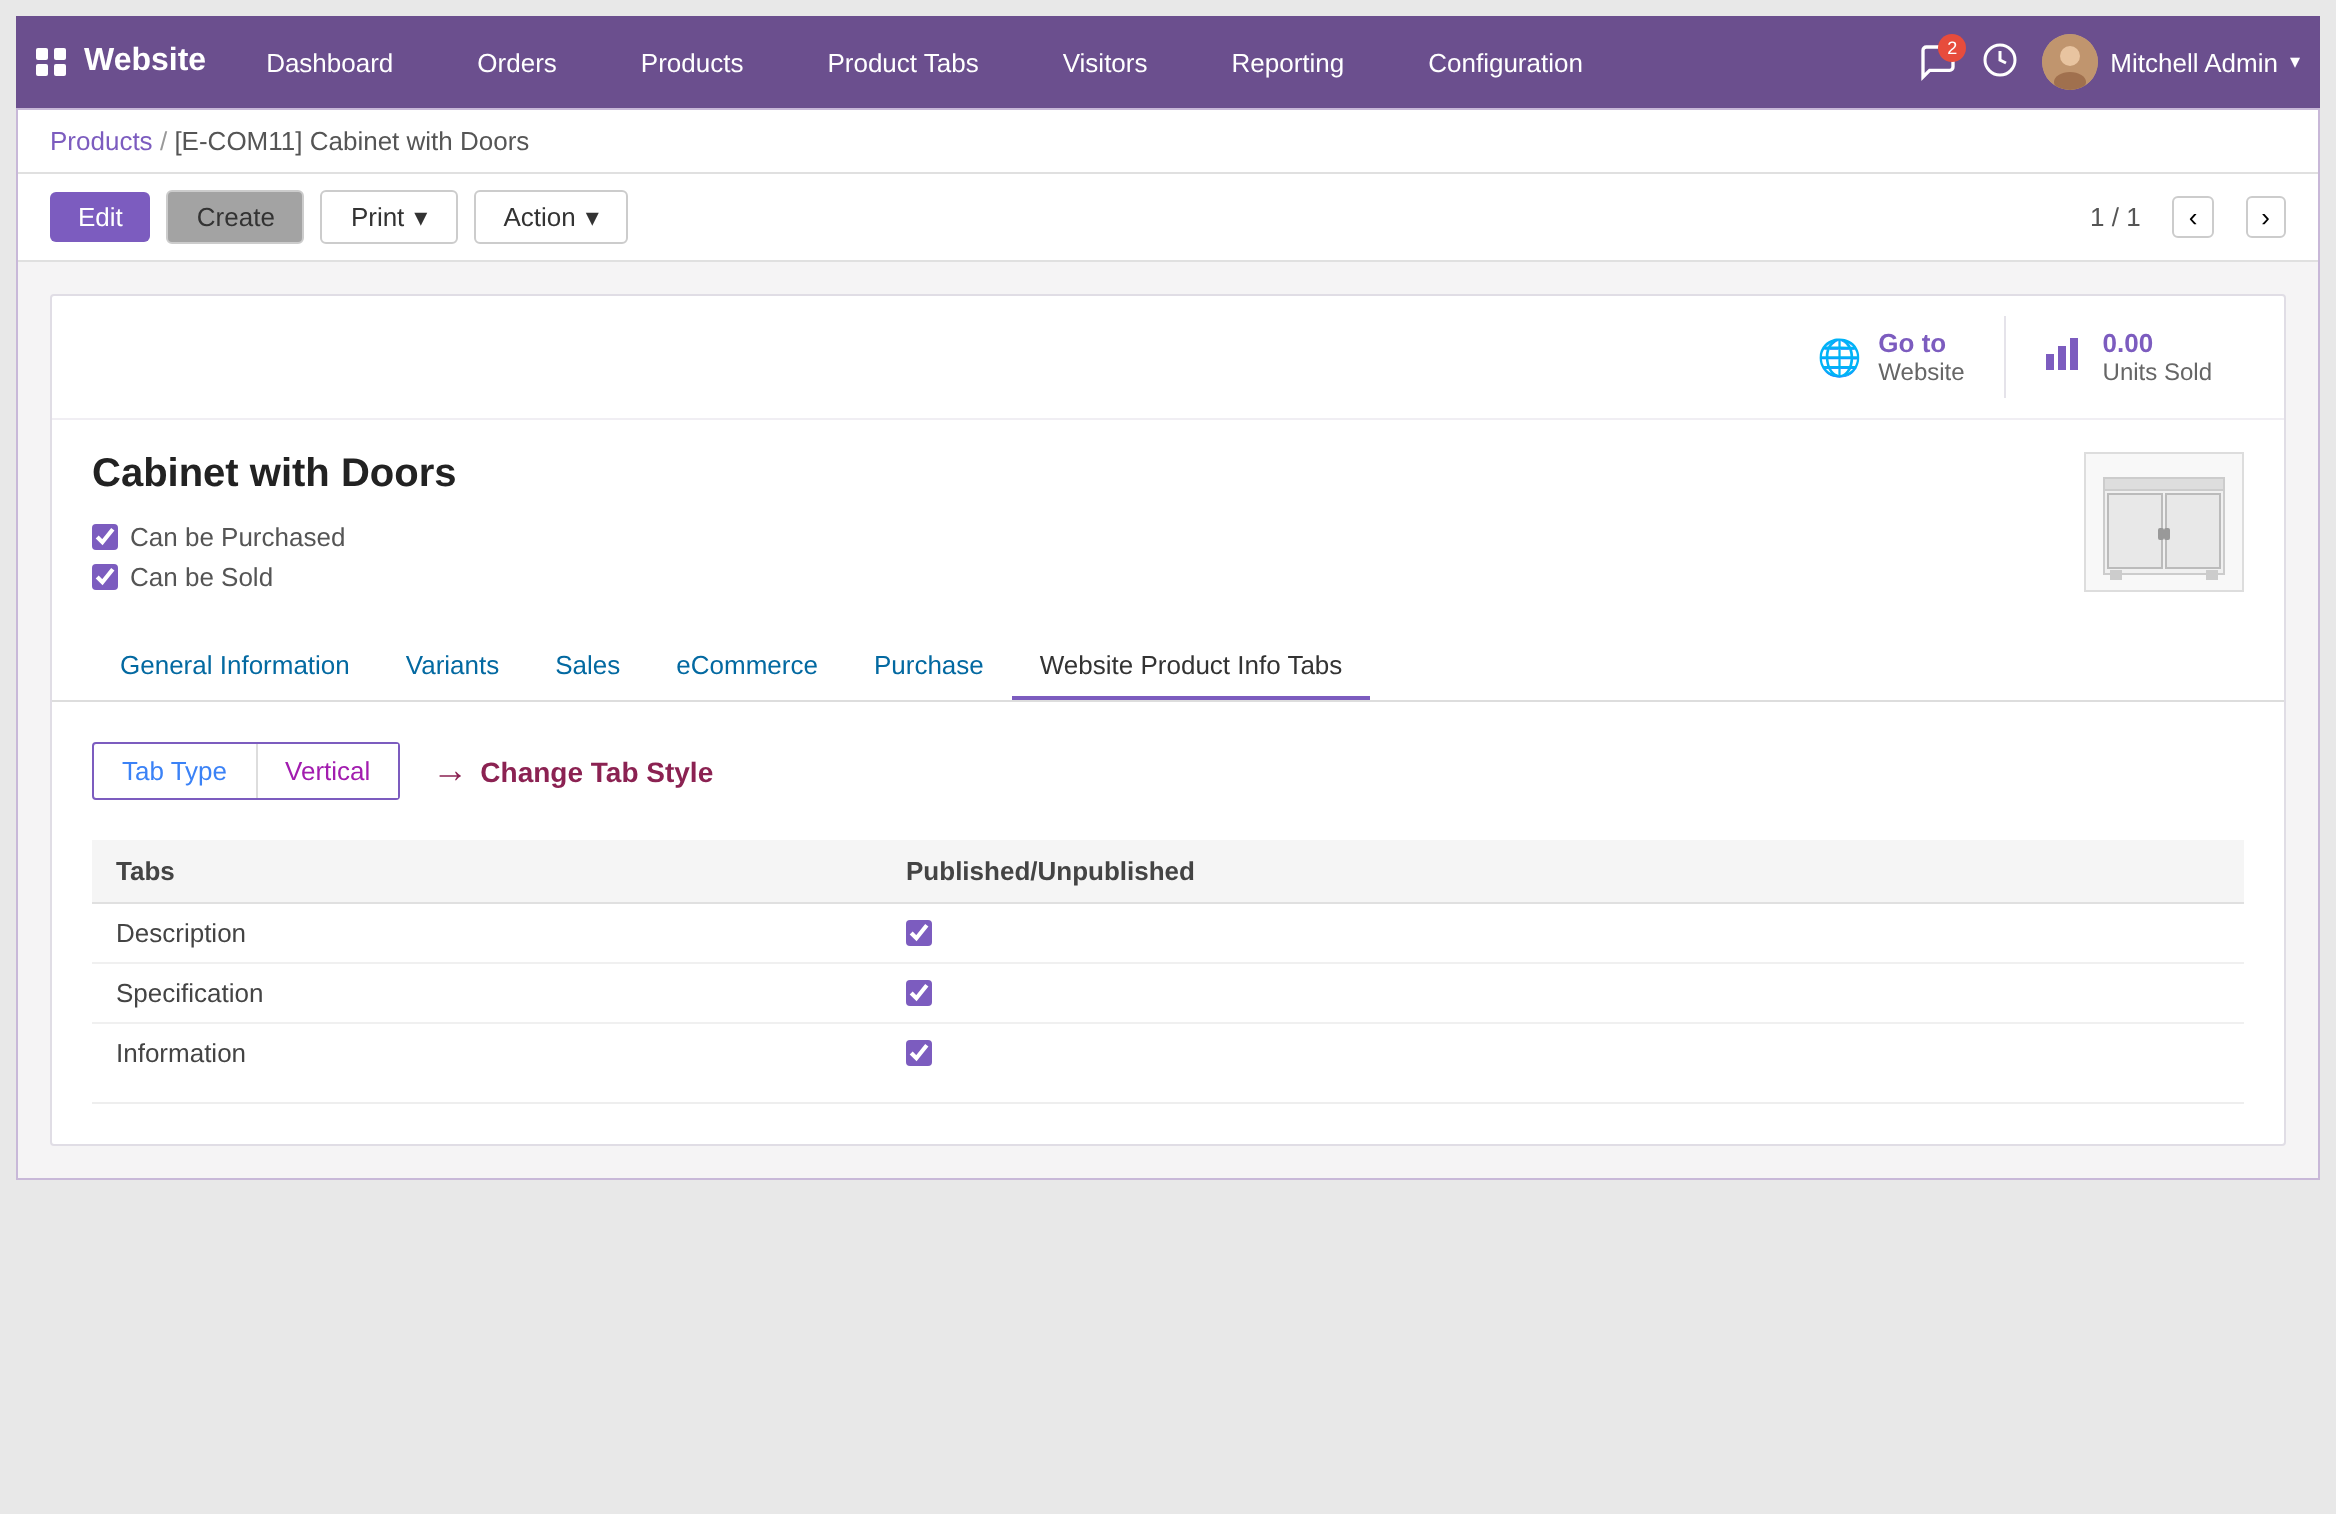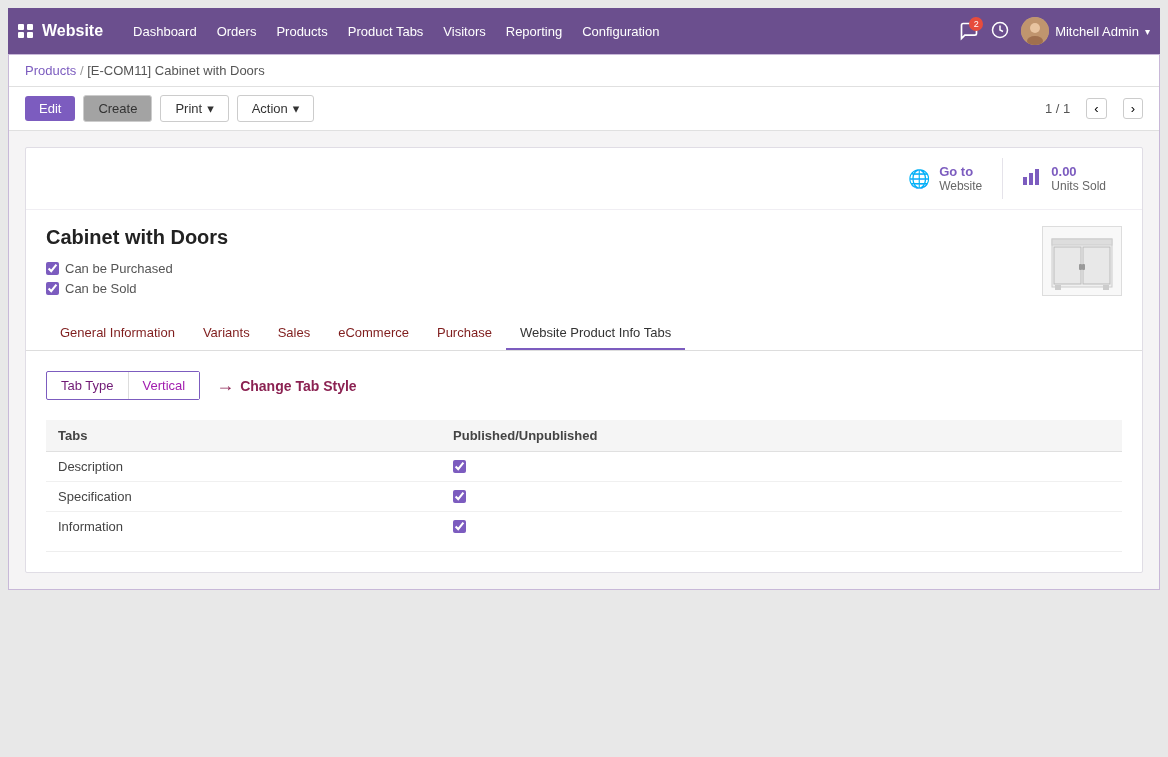--- a/index.html
+++ b/index.html
@@ -44,21 +44,21 @@
       display: block;
     }
     .navbar-brand .brand-name {
       font-size: 16px;
       font-weight: bold;
       color: #fff;
     }
     .navbar-nav {
       display: flex;
       align-items: center;
-      gap: 0;
+      gap: 22px;
       flex: 1;
     }
     .navbar-nav a {
       color: #fff;
       text-decoration: none;
       padding: 4px 10px;
       border-radius: 3px;
       font-size: 13px;
     }
     .navbar-right {
@@ -281,21 +281,21 @@
     
     .tabs-bar {
       display: flex;
       border-bottom: 1px solid #ddd;
       padding: 0 20px;
       gap: 0;
     }
     .tab-item {
       padding: 8px 14px;
       font-size: 13px;
-      color: #7f1d1d;
+      color: #0369a1;
       cursor: pointer;
       border-bottom: 2px solid transparent;
       text-decoration: none;
     }
     .tab-item.active {
       color: #333;
       border-bottom: 2px solid #7c5cbf;
       font-weight: normal;
     }
 
@@ -313,21 +313,21 @@
     }
     .field-group {
       display: flex;
       align-items: center;
       border: 1.5px solid #7c5cbf;
       border-radius: 2px;
     }
     .field-label {
       padding: 6px 14px;
       font-size: 13px;
-      color: #701a75;
+      color: #3b82f6;
       min-width: 80px;
     }
     .field-value {
       padding: 6px 14px;
       font-size: 13px;
       color: #a21caf;
       border-left: 1px solid #ddd;
       background: #fff;
     }
     .change-tab-style {

